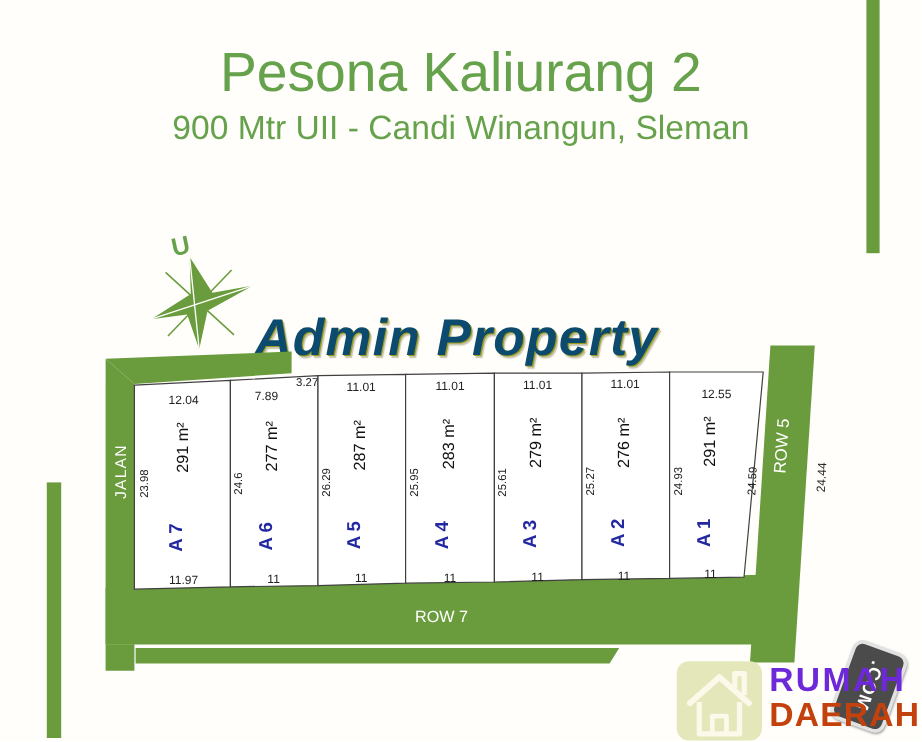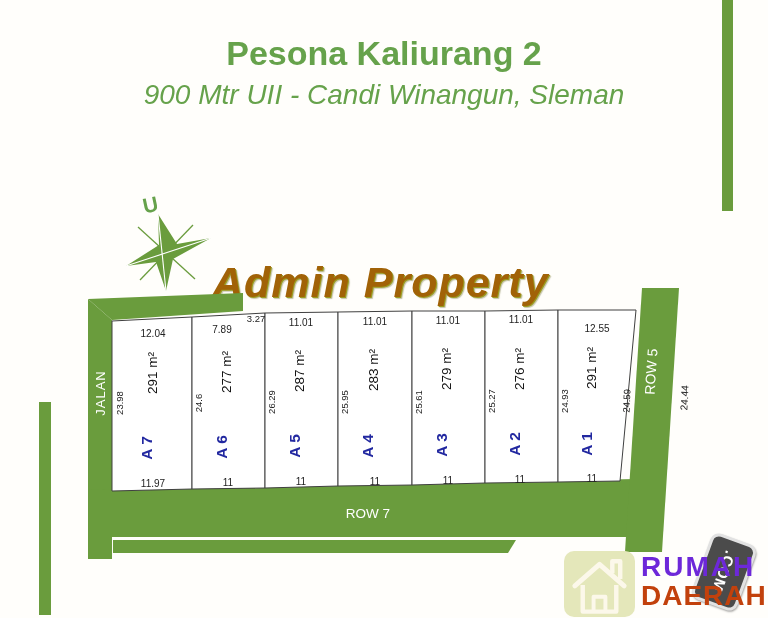--- a/index.html
+++ b/index.html
@@ -1,25 +1,25 @@
 <!DOCTYPE html>
 <html><head>
 <meta charset="utf-8">
 <style>
   html,body{margin:0;padding:0;background:#ffffff;}
   #canvas{
     position:relative;width:768px;height:618px;overflow:hidden;
     background:#fffefb;font-family:"Liberation Sans",sans-serif;
   }
   .title-block{position:absolute;left:0;top:36px;width:768px;text-align:center;}
-  .main-title{font-size:34px;font-weight:bold;color:#66a24b;letter-spacing:0px;line-height:1.05;}
-  .sub-title{font-size:28px;font-style:italic;color:#66a24b;margin-top:7px;}
+  .main-title{font-size:46px;font-weight:normal;color:#66a24b;letter-spacing:0px;line-height:1.05;}
+  .sub-title{font-size:28px;color:#66a24b;margin-top:7px;}
   .watermark{
     position:absolute;left:212px;top:258px;
-    font-size:43px;font-weight:bold;font-style:italic;color:#a16207;
+    font-size:43px;font-weight:bold;font-style:italic;color:#0c4a6e;
     text-shadow:1px 1px 0 #9a9c20, 2px 2px 1px rgba(90,90,20,.35);
     white-space:nowrap;letter-spacing:1px;
   }
   svg text{font-family:"Liberation Sans",sans-serif;}
   
   .logo-tile{
     position:absolute;left:564px;top:551px;width:71px;height:66px;
     background:#e4e7ba;border-radius:10px;z-index:2;
   }
   .logo-word1{position:absolute;left:641px;top:551px;font-size:28px;font-weight:bold;

